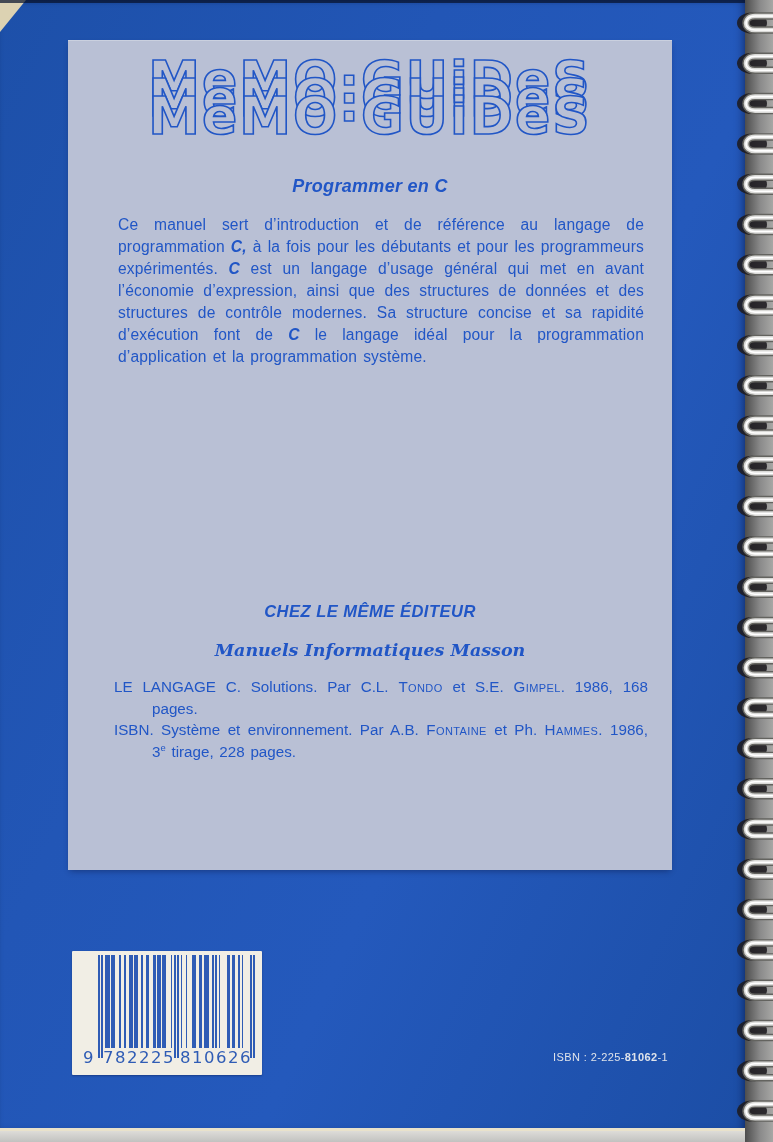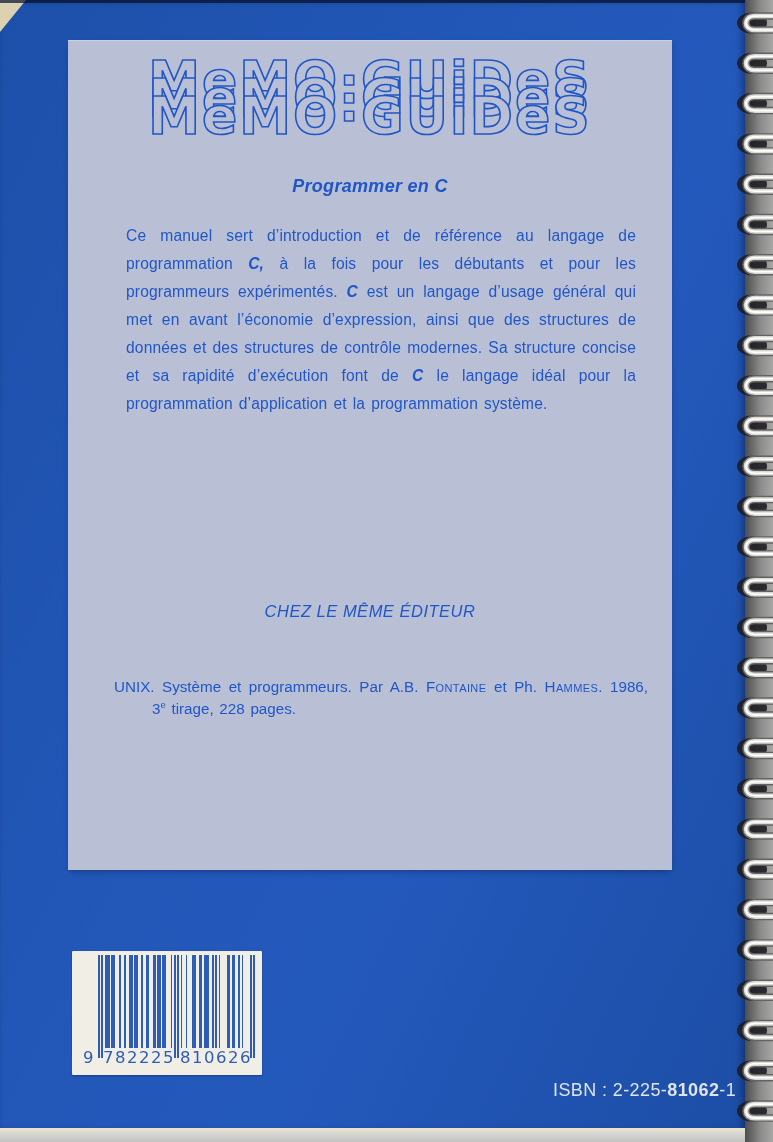--- a/index.html
+++ b/index.html
@@ -24,51 +24,51 @@
   .panel{position:absolute;left:68px;top:40px;width:604px;height:830px;
     background:var(--panel,#b9c0d5);
     box-shadow:0 3px 6px -2px rgba(10,20,60,.45), inset 0 1px 0 rgba(255,255,255,.25);}
 
   .logo-svg{position:absolute;left:50%;top:12px;transform:translateX(-50%);overflow:visible;}
   .logo-svg text{font-family:"DejaVu Sans",sans-serif;font-weight:bold;letter-spacing:2px;}
 
   .subtitle{position:absolute;top:136px;left:0;width:100%;text-align:center;
     color:var(--ink,#2156c6);font-weight:bold;font-style:italic;font-size:18px;letter-spacing:.3px;}
 
-  .description{position:absolute;top:170px;left:46px;right:24px;margin:12px;
-    color:var(--ink,#2156c6);font-size:15.6px;line-height:28px;text-align:justify;
+  .description{position:absolute;top:170px;left:46px;right:24px;margin:4px;
+    color:var(--ink,#2156c6);font-size:15.6px;line-height:22px;text-align:justify;
     word-spacing:1.5px;letter-spacing:.15px;}
 
   .seg-b{font-weight:bold;font-style:italic;}
   .seg-b2{font-weight:bold;}
   .seg-sc{font-variant:small-caps;letter-spacing:.4px;}
   .seg-sup{vertical-align:super;font-size:.62em;line-height:0;}
 
   .section-heading{position:absolute;top:562px;left:0;width:100%;text-align:center;
-    color:var(--ink,#2156c6);font-weight:normal;font-style:italic;font-size:16.5px;letter-spacing:.5px;}
+    color:var(--ink,#2156c6);font-weight:bold;font-style:italic;font-size:16.5px;letter-spacing:.5px;}
   .section-subheading{position:absolute;top:600px;left:0;width:100%;text-align:center;
     color:var(--ink,#2156c6);font-weight:bold;font-style:italic;font-size:17.5px;
     font-family:"DejaVu Serif",serif;}
 
   .book-list{position:absolute;top:636px;left:46px;right:24px;
     color:var(--ink,#2156c6);font-size:15.2px;line-height:21.5px;}
   .book-entry{text-align:justify;padding-left:38px;text-indent:-38px;word-spacing:1.5px;}
 
   
   .barcode-label{position:absolute;left:72px;top:951px;width:190px;height:124px;
     background:var(--label-bg,#f1eee5);border-radius:1px;box-shadow:0 1px 2px rgba(0,0,30,.3);}
   .barcode-svg{position:absolute;left:26px;top:4px;color:var(--barcode-bars,#2f5cb5);}
   .bd{position:absolute;bottom:8px;color:var(--barcode-bars,#2f5cb5);
     font-size:16.5px;font-family:"DejaVu Sans",sans-serif;}
   .bd-first{left:11px;}
   .bd-g1{left:31px;width:69px;letter-spacing:1.5px;}
   .bd-g2{left:108px;width:70px;text-align:center;letter-spacing:1.5px;margin-top:48px;}
 
   .isbn{position:absolute;left:553px;top:1051px;color:var(--isbn-text,#dfe3ea);
-    font-size:18px;letter-spacing:.4px;margin-top:29px;}
+    font-size:11px;letter-spacing:.4px;}
 
   .spiral-svg{position:absolute;right:0;top:0;}
 </style>
 </head>
 <body>
 
 <div class="scene">
 
   <div class="bottom-strip"></div>
   <div class="right-strip"></div>
@@ -84,23 +84,25 @@
         <text x="230" y="64" text-anchor="middle" font-size="52" fill="var(--panel,#b9c0d5)" stroke="var(--ink,#2156c6)" stroke-width="1.6">MeMO·GUiDeS</text>
         <text x="230" y="82" text-anchor="middle" font-size="52" fill="var(--panel,#b9c0d5)" stroke="var(--ink,#2156c6)" stroke-width="1.6">MeMO·GUiDeS</text>
       </svg>
 
       <div class="subtitle">Programmer en C</div>
 
       <p class="description"><span>Ce manuel sert d’introduction et de référence au langage de programmation </span><span class="seg-b">C,</span><span> à la fois pour les débutants et pour les programmeurs expérimentés. </span><span class="seg-b">C</span><span> est un langage d’usage général qui met en avant l’économie d’expression, ainsi que des structures de données et des structures de contrôle modernes. Sa structure concise et sa rapidité d’exécution font de </span><span class="seg-b">C</span><span> le langage idéal pour la programmation d’application et la programmation système.</span></p>
 
       <div class="section-heading">CHEZ LE MÊME ÉDITEUR</div>
 
+      <div class="section-subheading">Manuels Informatiques Masson</div>
 
       <div class="book-list">
-          <div class="book-entry"><span>UNIX. Système et programmeurs. Par A.B. </span><span class="seg-sc">Fontaine</span><span> et Ph. </span><span class="seg-sc">Hammes</span><span>. 1986, 3</span><span class="seg-sup">e</span><span> tirage, 228 pages.</span></div>
+          <div class="book-entry"><span>LE LANGAGE C. Solutions. Par C.L. </span><span class="seg-sc">Tondo</span><span> et S.E. </span><span class="seg-sc">Gimpel</span><span>. 1986, 168 pages.</span></div>
+          <div class="book-entry"><span>ISBN. Système et environnement. Par A.B. </span><span class="seg-sc">Fontaine</span><span> et Ph. </span><span class="seg-sc">Hammes</span><span>. 1986, 3</span><span class="seg-sup">e</span><span> tirage, 228 pages.</span></div>
         </div>
     </div>
 
     <div class="barcode-label">
       <svg id="barcode-bars" class="barcode-svg" width="157" height="103" viewBox="0 0 95 103" preserveAspectRatio="none" shape-rendering="crispEdges">
           <rect x="0" y="0" width="1.04" height="103" fill="currentColor"></rect>
           <rect x="2" y="0" width="1.04" height="103" fill="currentColor"></rect>
           <rect x="4" y="0" width="1.04" height="93" fill="currentColor"></rect>
           <rect x="5" y="0" width="1.04" height="93" fill="currentColor"></rect>
           <rect x="6" y="0" width="1.04" height="93" fill="currentColor"></rect>

